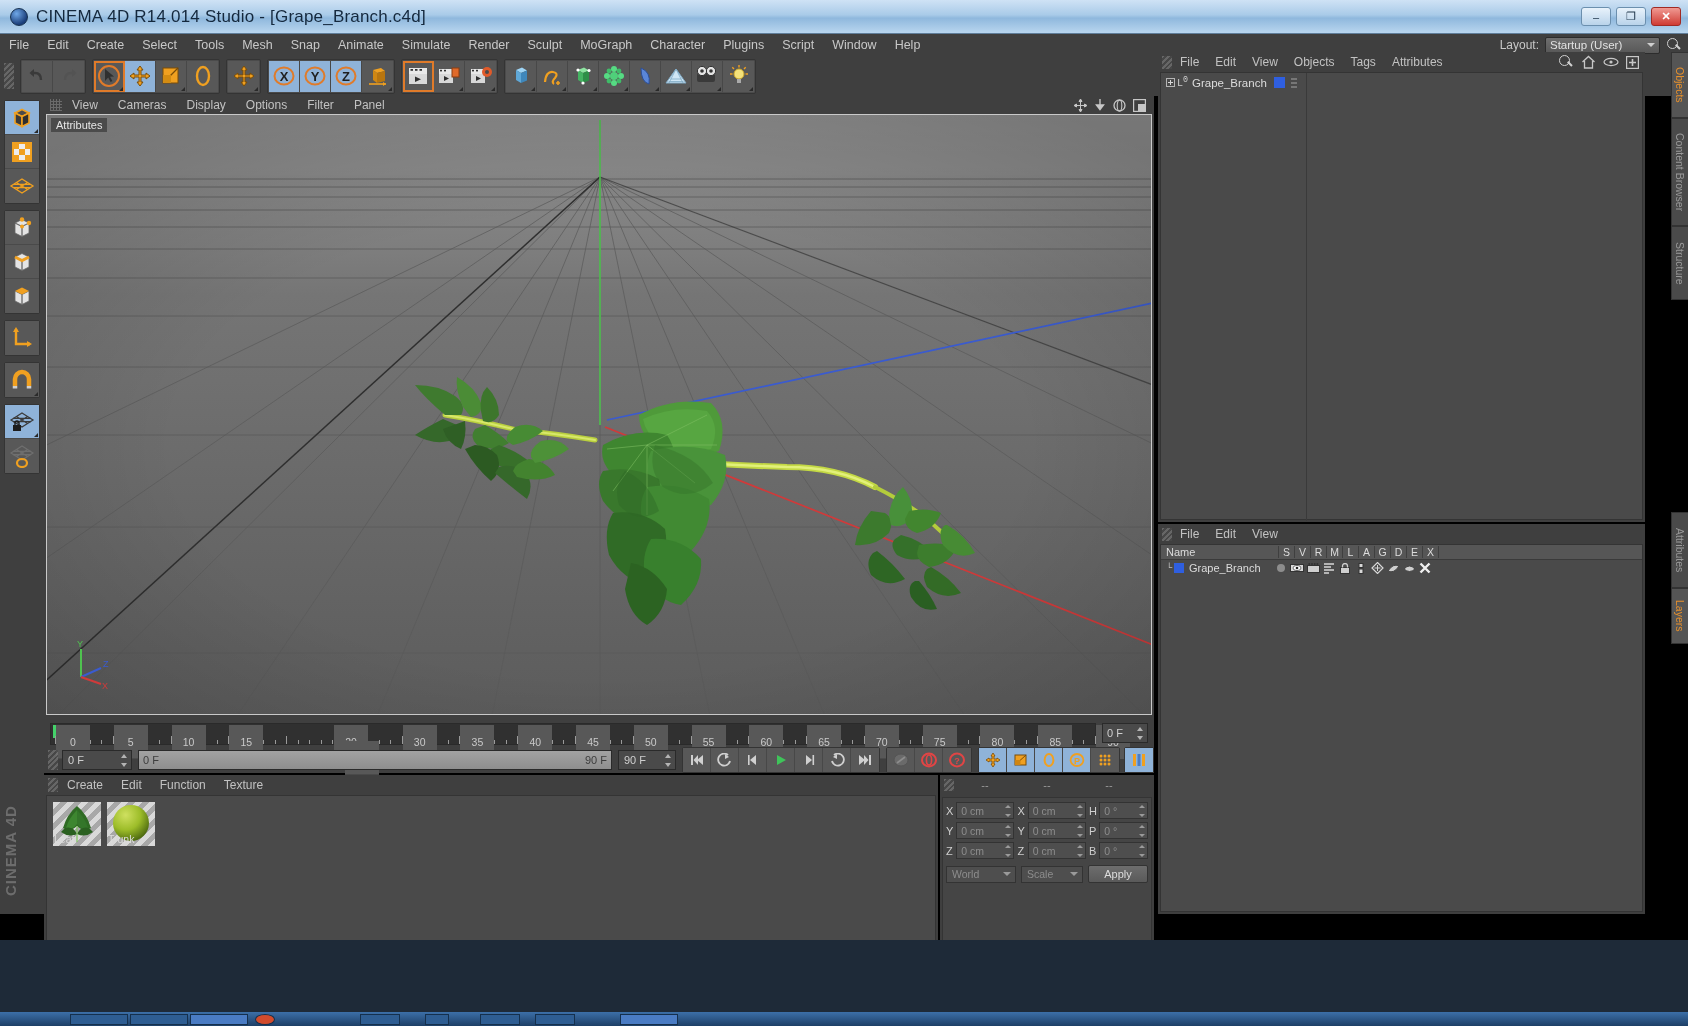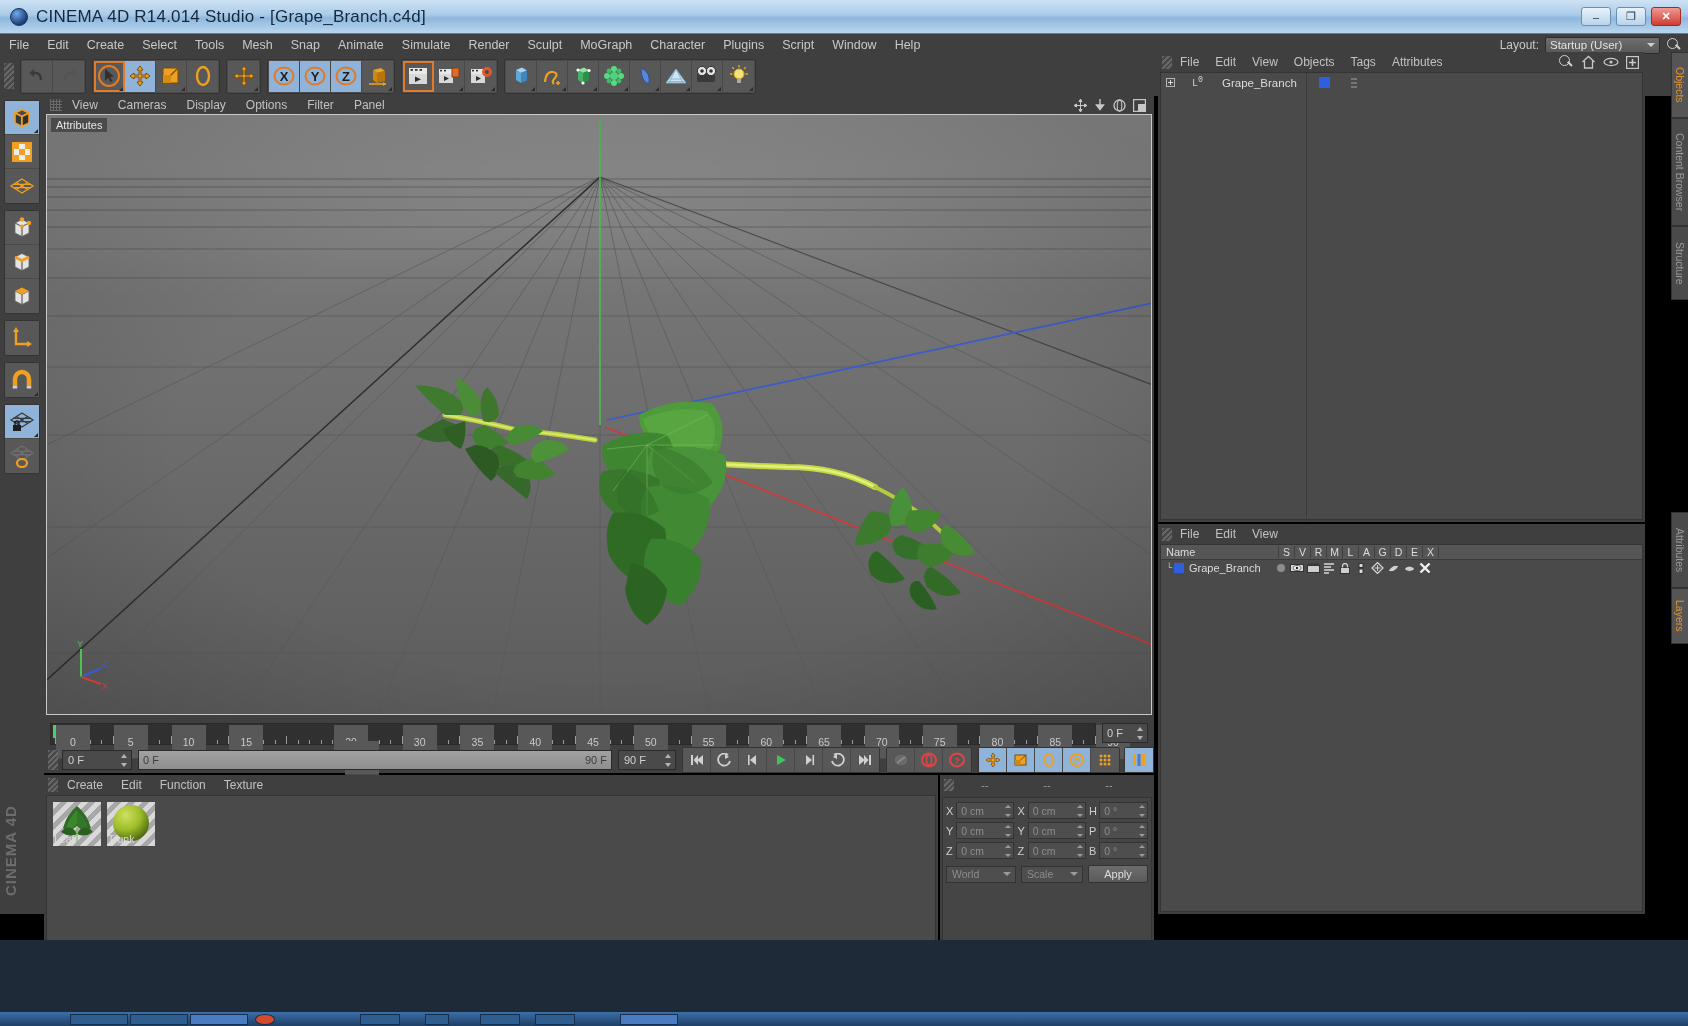--- a/index.html
+++ b/index.html
@@ -141,21 +141,21 @@
     border-radius:2px;font-size:11px;color:#ddd;display:flex;align-items:center;justify-content:center;}
 
   
   #objwrap{position:absolute;left:1158px;top:52px;width:487px;height:470px;background:#3f3f3f;}
   #objhead{height:20px;display:flex;align-items:center;}
   #objhead .mi{font-size:12px;color:#c2c2c2;padding:0 8px;}
   #objhead .icons{margin-left:auto;display:flex;gap:7px;padding-right:6px;align-items:center;}
   #objbody{position:absolute;left:2px;top:20px;width:483px;height:448px;background:#4a4a4a;
     border:1px solid #343434;}
   #objsplit{position:absolute;left:145px;top:0;width:1px;height:448px;background:#3a3a3a;}
-  .objrow{height:19px;display:flex;align-items:center;padding-left:5px;gap:17px;}
+  .objrow{height:19px;display:flex;align-items:center;padding-left:5px;gap:2px;}
   .objrow .plus{width:9px;height:9px;border:1px solid #b5b5b5;position:relative;}
   .objrow .plus::before{content:"";position:absolute;left:3px;top:1px;width:1px;height:5px;background:#d8d8d8;}
   .objrow .plus::after{content:"";position:absolute;left:1px;top:3px;width:5px;height:1px;background:#d8d8d8;}
   .objrow .nullico{font-size:10px;color:#cfcfcf;font-family:"Liberation Mono",monospace;}
   .objrow .nm{font-size:11.5px;color:#dcdcdc;margin-left:2px;}
   .objrow .chip{width:11px;height:11px;background:#2f5fe0;margin-left:5px;}
   .objrow .dots{width:6px;height:11px;margin-left:4px;
     background:repeating-linear-gradient(0deg,#8a8a8a 0 2px,transparent 2px 4px);opacity:.7;}
 
   

